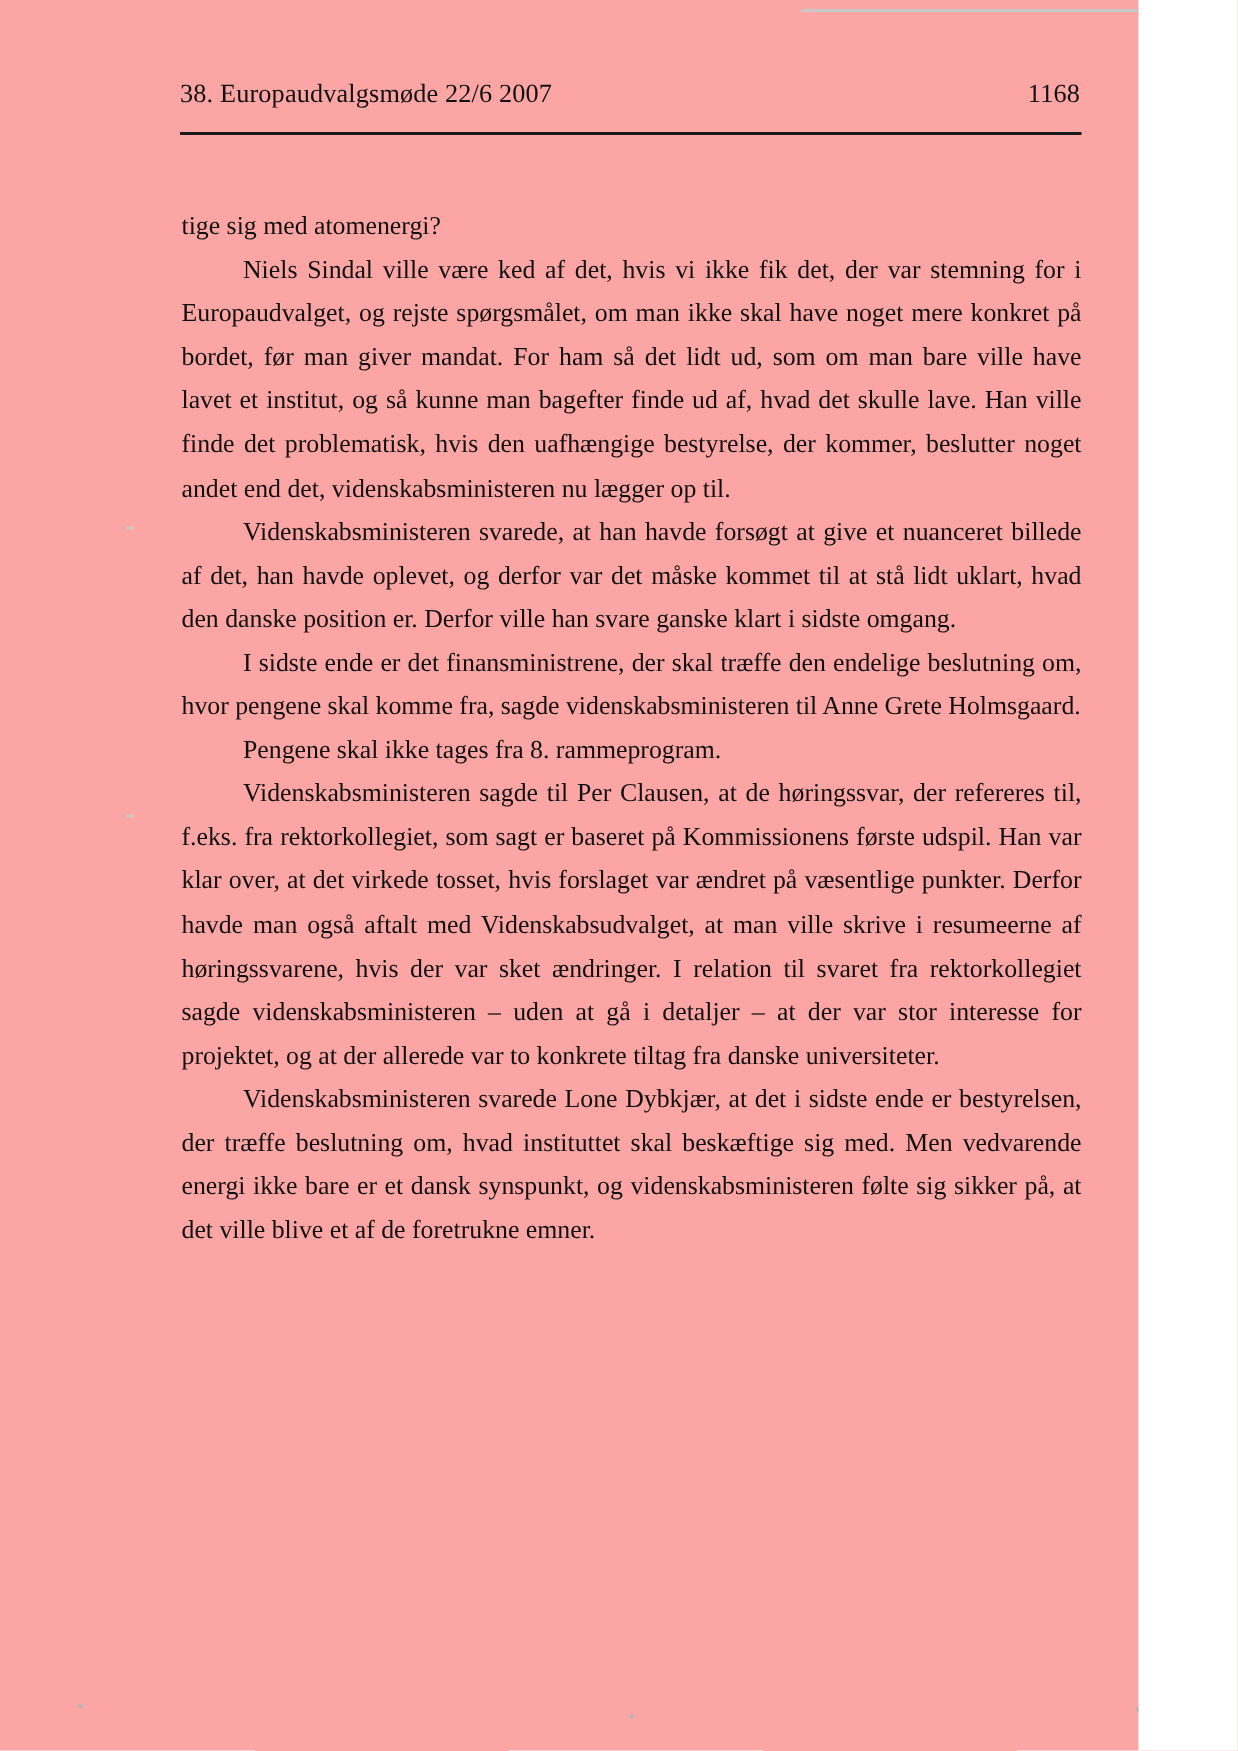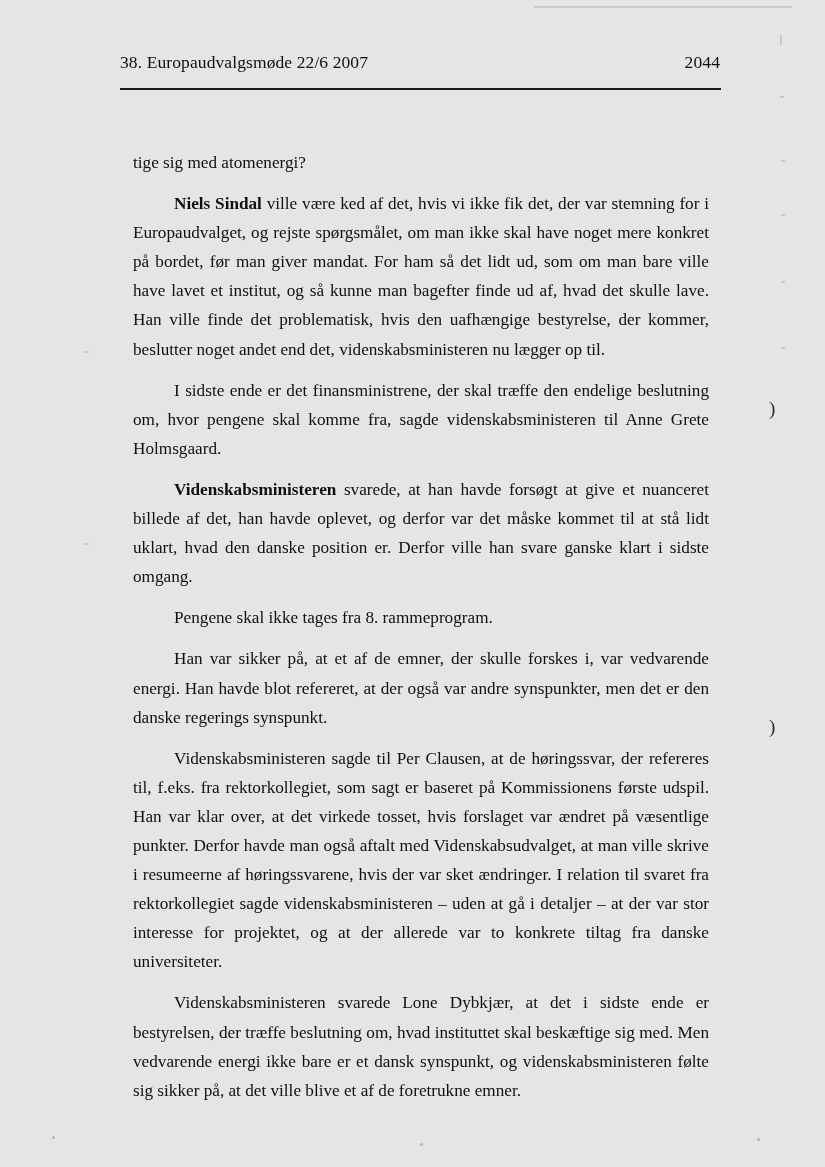--- a/index.html
+++ b/index.html
@@ -2,23 +2,23 @@
 <html><head>
 <meta charset="utf-8">
 <style>
   html, body {
     margin: 0;
     padding: 0;
     background: #ffffff;
   }
   .page {
     position: relative;
-    width: 825px;
+    width: 759px;
     height: 1167px;
-    background: #e5e5e5;
+    background: #fca5a5;
     overflow: hidden;
     font-family: "Liberation Serif", serif;
     color: #101010;
   }
   
   .edge-mark {
     position: absolute;
     background: #c9c9c9;
   }
   .header {
@@ -46,27 +46,27 @@
     position: absolute;
     left: 121px;
     top: 136px;
     width: 600px;
     font-size: 17.2px;
     line-height: 29.1px;
     text-align: justify;
     text-justify: inter-word;
   }
   .body-text p {
-    margin: 12px;
+    margin: 0;
   }
   .body-text p.indent {
     text-indent: 41px;
   }
   .body-text b {
-    font-weight: bold;
+    font-weight: normal;
   }
   .paren {
     position: absolute;
     font-size: 19px;
     color: #2a2a2a;
     font-family: "Liberation Serif", serif;
   }
   .paren-1 { left: 769px; top: 398px; }
   .paren-2 { left: 769px; top: 716px; }
   .speck {
@@ -88,31 +88,30 @@
   <div class="edge-mark" style="left:781px; top:281px; width:4px; height:1.5px;"></div>
   <div class="edge-mark" style="left:781px; top:347px; width:4px; height:1.5px;"></div>
   <div class="edge-mark" style="left:84px; top:543px; width:5px; height:1.5px;"></div>
   <div class="edge-mark" style="left:84px; top:351px; width:5px; height:1.5px;"></div>
   <div class="speck" style="left:52px; top:1136px; width:3px; height:3px;"></div>
   <div class="speck" style="left:420px; top:1143px; width:3px; height:3px;"></div>
   <div class="speck" style="left:757px; top:1138px; width:3px; height:3px;"></div>
 
   <div class="header">
     <div class="header-title">38. Europaudvalgsmøde 22/6 2007</div>
-    <div class="header-page">2044</div>
+    <div class="header-page">1168</div>
   </div>
   <div class="header-rule"></div>
 
   <div class="body-text">
       <p class="">tige sig med atomenergi?</p>
       <p class="indent"><b>Niels Sindal</b> ville være ked af det, hvis vi ikke fik det, der var stemning for i Europaudvalget, og rejste spørgsmålet, om man ikke skal have noget mere konkret på bordet, før man giver mandat. For ham så det lidt ud, som om man bare ville have lavet et institut, og så kunne man bagefter finde ud af, hvad det skulle lave. Han ville finde det problematisk, hvis den uafhængige bestyrelse, der kommer, beslutter noget andet end det, videnskabsministeren nu lægger op til.</p>
+      <p class="indent"><b>Videnskabsministeren</b> svarede, at han havde forsøgt at give et nuanceret billede af det, han havde oplevet, og derfor var det måske kommet til at stå lidt uklart, hvad den danske position er. Derfor ville han svare ganske klart i sidste omgang.</p>
       <p class="indent">I sidste ende er det finansministrene, der skal træffe den endelige beslutning om, hvor pengene skal komme fra, sagde videnskabsministeren til Anne Grete Holmsgaard.</p>
-      <p class="indent"><b>Videnskabsministeren</b> svarede, at han havde forsøgt at give et nuanceret billede af det, han havde oplevet, og derfor var det måske kommet til at stå lidt uklart, hvad den danske position er. Derfor ville han svare ganske klart i sidste omgang.</p>
       <p class="indent">Pengene skal ikke tages fra 8. rammeprogram.</p>
-      <p class="indent">Han var sikker på, at et af de emner, der skulle forskes i, var vedvarende energi. Han havde blot refereret, at der også var andre synspunkter, men det er den danske regerings synspunkt.</p>
       <p class="indent">Videnskabsministeren sagde til Per Clausen, at de høringssvar, der refereres til, f.eks. fra rektorkollegiet, som sagt er baseret på Kommissionens første udspil. Han var klar over, at det virkede tosset, hvis forslaget var ændret på væsentlige punkter. Derfor havde man også aftalt med Videnskabsudvalget, at man ville skrive i resumeerne af høringssvarene, hvis der var sket ændringer. I relation til svaret fra rektorkollegiet sagde videnskabsministeren – uden at gå i detaljer – at der var stor interesse for projektet, og at der allerede var to konkrete tiltag fra danske universiteter.</p>
       <p class="indent">Videnskabsministeren svarede Lone Dybkjær, at det i sidste ende er bestyrelsen, der træffe beslutning om, hvad instituttet skal beskæftige sig med. Men vedvarende energi ikke bare er et dansk synspunkt, og videnskabsministeren følte sig sikker på, at det ville blive et af de foretrukne emner.</p>
     </div>
 
   <div class="paren paren-1">)</div>
   <div class="paren paren-2">)</div>
 
 </div>
 
 </body></html>

